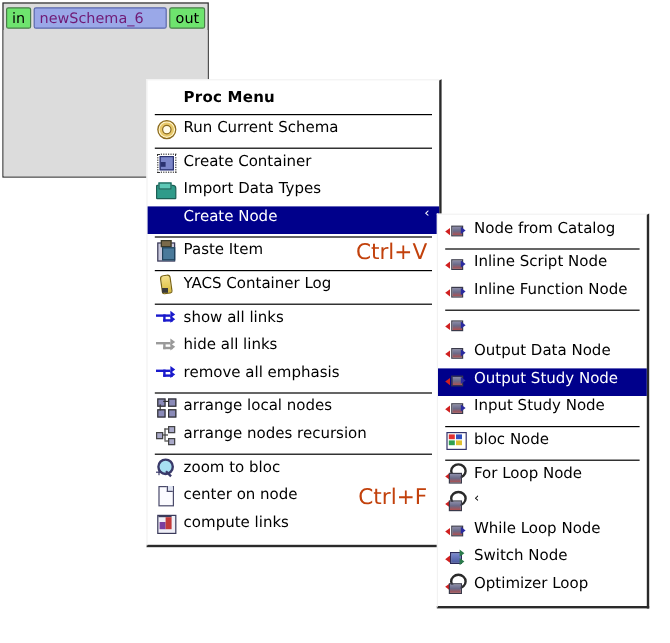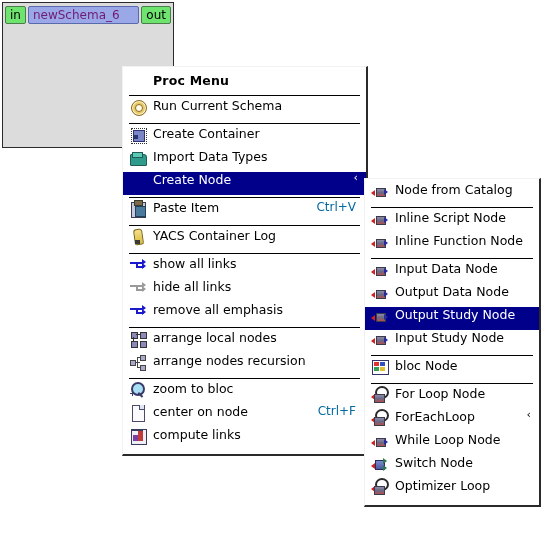--- a/index.html
+++ b/index.html
@@ -98,22 +98,22 @@
     position:relative;
     display:block;
   }
   .item .label{
     font-size:12.5px;
     color:#000;
     flex:1;
     overflow:hidden;
   }
   .item .accel{
-    font-size:12px;
-    color:#0369a1;
+    font-size:18px;
+    color:#c2410c;
     margin-left:16px;
     padding-right:4px;
   }
   .item .submark{
     font-size:11px;line-height:11px;
     color:#000;
     padding-right:2px;
   }
   .item.selected{ background:#00008B; }
   .item.selected .label,
@@ -504,21 +504,20 @@
         </span>
         <span class="label">Inline Function Node</span>
       </div>
       <div class="sep"></div>
       <div class="item">
         <span class="ico">
           <i class="ic ndarrow-l"></i>
           <i class="ic ndbox"></i>
           <i class="ic ndarrow"></i>
         </span>
-        <span class="label">Input Data Node</span>
       </div>
       <div class="item">
         <span class="ico">
           <i class="ic ndarrow-l"></i>
           <i class="ic ndbox"></i>
           <i class="ic ndarrow"></i>
         </span>
         <span class="label">Output Data Node</span>
       </div>
       <div class="item selected">
@@ -558,21 +557,20 @@
         </span>
         <span class="label">For Loop Node</span>
       </div>
       <div class="item">
         <span class="ico">
           <i class="ic ndarrow-l"></i>
           <i class="ic lpc"></i>
           <i class="ic lpbox"></i>
           <i class="ic lptick"></i>
         </span>
-        <span class="label">ForEachLoop</span>
         <span class="submark">‹</span>
       </div>
       <div class="item">
         <span class="ico">
           <i class="ic ndarrow-l"></i>
           <i class="ic ndbox"></i>
           <i class="ic ndarrow"></i>
         </span>
         <span class="label">While Loop Node</span>
       </div>

